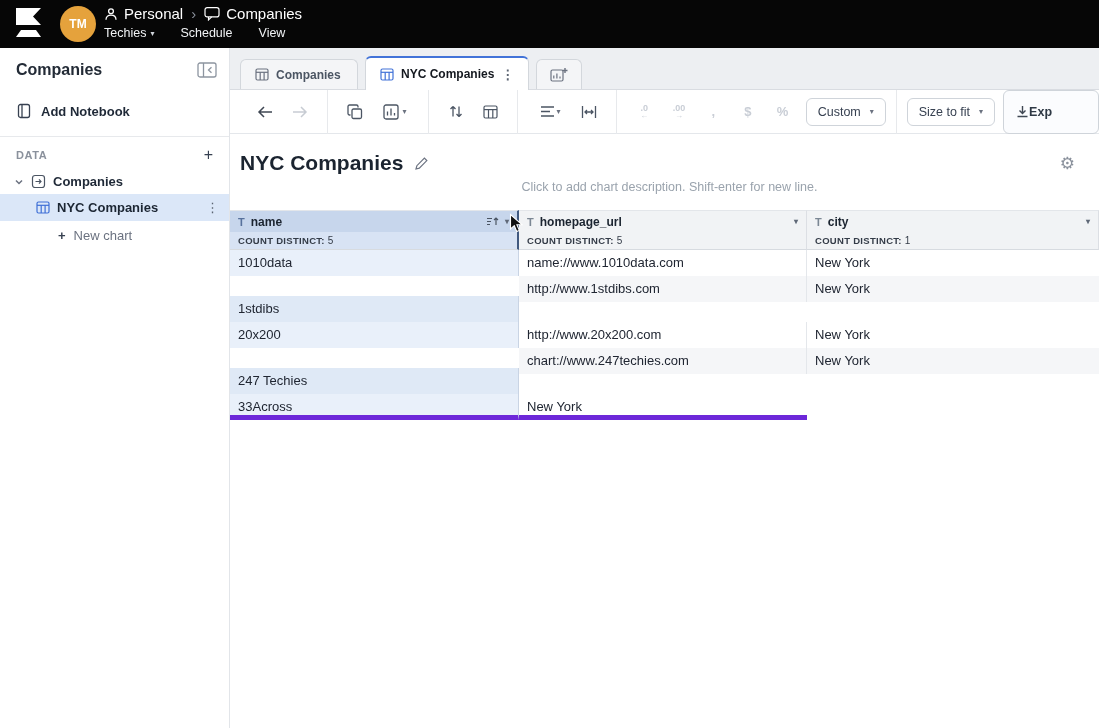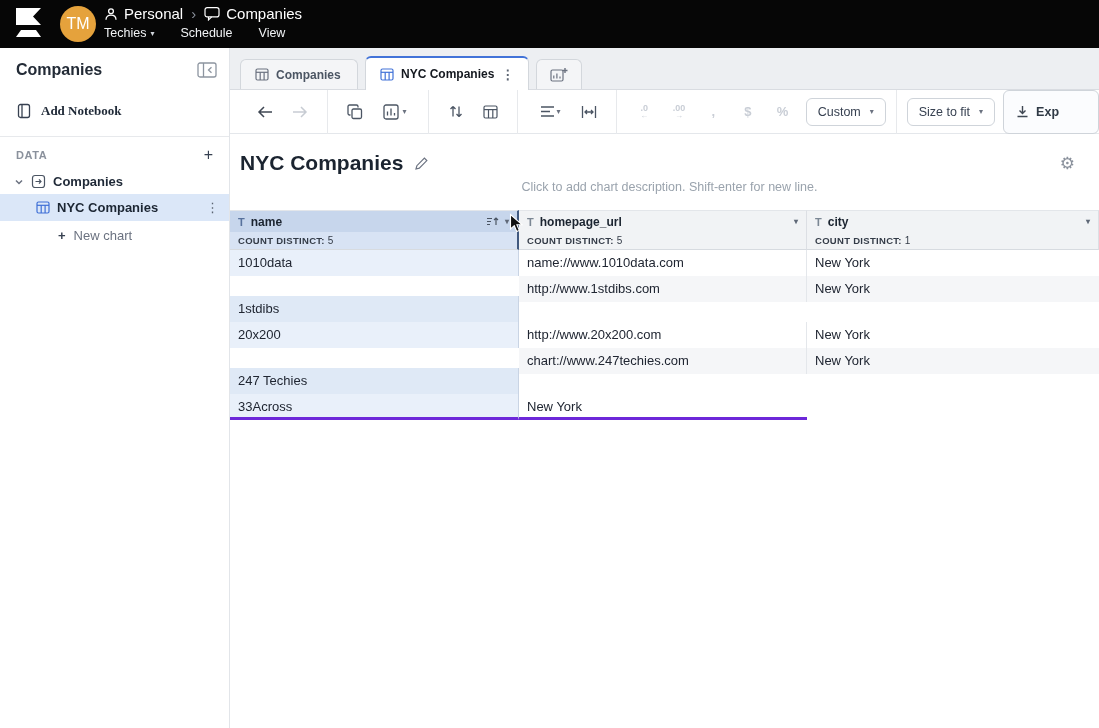--- a/index.html
+++ b/index.html
@@ -4,34 +4,34 @@
 <style>
   * { margin:0; padding:0; box-sizing:border-box; }
   html,body { width:1099px; height:728px; overflow:hidden; background:#fff;
     font-family:"Liberation Sans", sans-serif; }
   body { position:relative; }
 
   
   .topbar { position:absolute; left:0; top:0; width:1099px; height:48px; background:#060606; color:#fff; }
   .logo { position:absolute; left:14px; top:7px; }
   .avatar { position:absolute; left:60px; top:6px; width:36px; height:36px; border-radius:50%;
-    background:#E5A23C; color:#fff; font-size:16px; font-weight:400; display:flex; align-items:center; justify-content:center; }
+    background:#E5A23C; color:#fff; font-size:12px; font-weight:700; display:flex; align-items:center; justify-content:center; }
   .crumbrow { position:absolute; left:104px; top:5px; display:flex; align-items:center; gap:6px; font-size:15px; font-weight:500; }
   .crumb-sep { color:#8a919c; font-size:15px; padding:0 2px; }
   .menurow { position:absolute; left:104px; top:26px; display:flex; align-items:center; gap:26px;
     font-size:12.5px; color:#f1f3f5; }
   .menu-item { display:flex; align-items:center; gap:4px; cursor:default; }
   .menu-caret { font-size:8px; color:#cfd4da; }
 
   
   .sidebar { position:absolute; left:0; top:48px; width:230px; height:680px; background:#fff; border-right:1px solid #e2e5e9; }
   .sb-title { display:flex; align-items:center; justify-content:space-between; padding:13px 12px 13px 16px; }
   .sb-title-text { font-size:16px; font-weight:600; color:#232b36; }
   .sb-collapse { cursor:pointer; display:flex; }
-  .add-notebook { display:flex; align-items:center; gap:9px; padding:11px 16px; cursor:pointer;font-family:Liberation Serif, serif; }
+  .add-notebook { display:flex; align-items:center; gap:9px; padding:11px 16px; cursor:pointer; }
   .add-notebook span { font-size:13px; font-weight:600; color:#1f2937; }
   .sb-divider { border-top:1px solid #e7e9ec; margin:6px 0 0 0; }
   .data-row { display:flex; align-items:center; justify-content:space-between; padding:12px 16px 8px 16px; }
   .data-label { font-size:11px; font-weight:700; letter-spacing:.6px; color:#8a919c; }
   .data-plus { font-size:16px; color:#374151; cursor:pointer; line-height:12px; }
   .tree-root { display:flex; align-items:center; gap:7px; padding:5px 8px 5px 14px; cursor:pointer; }
   .tree-root span { font-size:13px; font-weight:600; color:#1f2937; }
   .tree-selected { display:flex; align-items:center; gap:7px; padding:6px 10px 6px 36px; background:#dbe7f8; cursor:pointer; }
   .tree-selected .lbl { font-size:13px; font-weight:700; color:#1c2633; flex:1; }
   .kebab { color:#5b6471; font-size:13px; cursor:pointer; }
@@ -54,21 +54,21 @@
   .toolbar { height:44px; background:#fff; border-bottom:1px solid #e4e7eb; display:flex; align-items:center; padding-left:18px; }
   .tb-btn { width:30px; height:30px; display:flex; align-items:center; justify-content:center; border-radius:4px; cursor:pointer; margin:0 4px; }
   .tb-sep { width:1px; height:44px; background:#e7e9ec; margin:0 10px; }
   .tb-caret { font-size:8px; color:#6b7280; margin-left:2px; }
   .fmt { color:#c9ced6; font-weight:700; font-size:13px; cursor:default; }
   .fmt-stack { display:flex; flex-direction:column; align-items:center; line-height:8px; color:#c9ced6; font-size:9px; font-weight:700; cursor:default; }
   .fmt-stack .arr { font-size:8px; }
   .tb-select { display:flex; align-items:center; gap:7px; border:1px solid #cfd4da; border-radius:6px;
     padding:6px 11px; font-size:12.5px; color:#374151; cursor:pointer; background:#fff; white-space:nowrap; }
   .tb-select .tb-caret { font-size:8px; }
-  .export-btn { display:flex; align-items:center; gap:7px; border:1px solid #cfd4da; border-radius:6px;
+  .export-btn { display:flex; align-items:center; gap:0; border:1px solid #cfd4da; border-radius:6px;
     padding:14px 12px; font-size:12.5px; font-weight:600; color:#2f3945; background:#fbfcfe; cursor:pointer;
     min-width:96px; margin-left:8px; }
 
   .title-row { display:flex; align-items:center; margin:15px 0 3px 10px; height:28px; }
   .page-title { font-size:21px; font-weight:600; color:#1b2430; }
   .edit-ic { margin-left:11px; display:flex; cursor:pointer; }
   .gear { margin-left:auto; margin-right:24px; color:#8a919c; font-size:17px; cursor:pointer; }
   .desc { margin-left:10px; font-size:12.5px; color:#9aa3ad; height:17px;text-align:center; }
 
   
@@ -85,21 +85,21 @@
     border-right:1px solid #dcdfe4; border-bottom:1px solid #d7dbe0; cursor:default; }
   .stat.sel { background:#d8e3f4; border-right:2px solid #41597f; }
   .stat .sl { font-size:9.5px; font-weight:700; letter-spacing:.3px; color:#333b47; }
   .stat .sv { font-size:10px; color:#333b47; }
   .td { height:26px; line-height:26px; padding:0 8px; font-size:13px; color:#202632; background:#fff;
     border-right:1px solid #e4e7eb; white-space:nowrap; overflow:hidden; cursor:default; }
   .td.c2 { border-right:none; }
   .td.stripe { background:#f5f6f8; }
   .td.c0 { background:#e9f0fa; border-right:1px solid #c9d4e4; }
   .td.c0.stripe { background:#dfe9f6;margin-top:20px; }
-  .td.last { border-bottom:3px solid #6d28d9; }
+  .td.last { border-bottom:5px solid #6d28d9; }
 
   .cursor { position:absolute; left:509px; top:213px; z-index:9; pointer-events:none; }
 </style>
 </head>
 <body>
 
 <div class="topbar">
   <span class="logo">
     <svg width="29" height="33" viewBox="0 0 29 33">
         <path fill="#fff" d="M2 1h25l-8 8.5 8 8.5H2z"></path>

